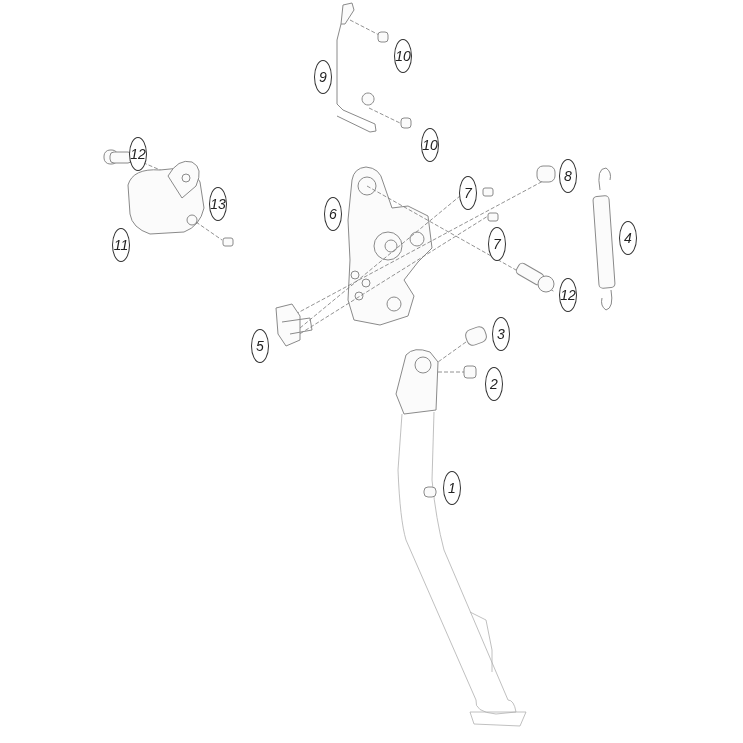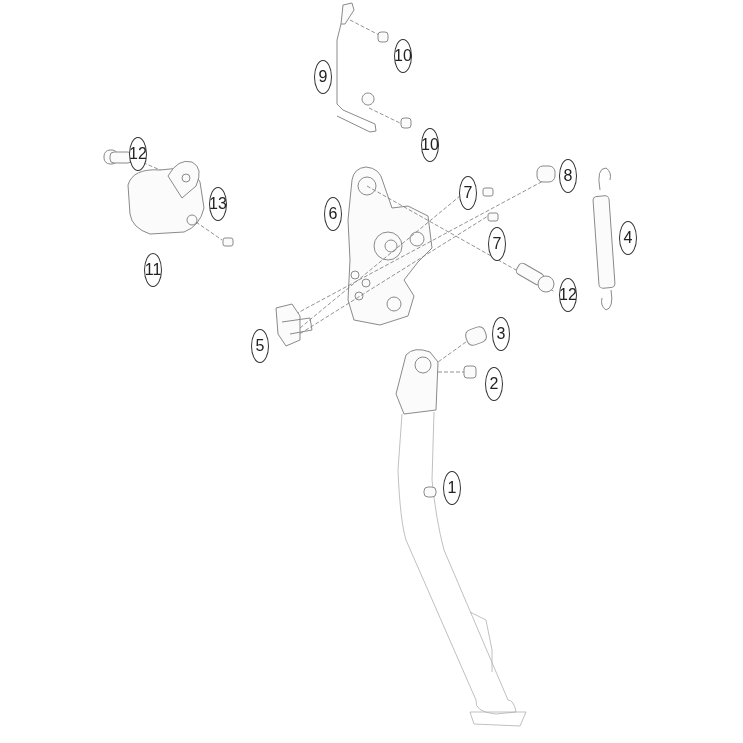--- a/index.html
+++ b/index.html
@@ -1,19 +1,19 @@
 <!DOCTYPE html>
 <html><head>
   <meta charset="utf-8">
   <style>
     html, body { margin: 0; padding: 0; background: #ffffff; }
     body { width: 743px; height: 743px; position: relative; overflow: hidden; font-family: "Liberation Sans", sans-serif; }
     #diagram { position: absolute; left: 0; top: 0; width: 743px; height: 743px; }
     .callout { position: absolute; width: 18px; height: 34px; border: 1px solid #333; border-radius: 50%; background: #fff;
-      font-size: 16px; color: #222; display: flex; align-items: center; justify-content: center; box-sizing: border-box; }
+      font-size: 14px; color: #222; display: flex; align-items: center; justify-content: center; box-sizing: border-box; font-style: italic; }
     svg .part { fill: #fbfbfb; stroke: #8a8a8a; stroke-width: 1; }
     svg .line { fill: none; stroke: #8a8a8a; stroke-width: 1; }
     svg .dash { fill: none; stroke: #777; stroke-width: 0.8; stroke-dasharray: 4 2; }
     svg .thin { fill: none; stroke: #b0b0b0; stroke-width: 0.8; }
   </style>
 </head>
 <body>
 
 <svg id="diagram" width="743" height="743" viewBox="0 0 743 743" xmlns="http://www.w3.org/2000/svg">
 
@@ -106,17 +106,17 @@
     <div class="callout" style="left: 492px; top: 317px;">3</div>
     <div class="callout" style="left: 619px; top: 221px;">4</div>
     <div class="callout" style="left: 251px; top: 329px;">5</div>
     <div class="callout" style="left: 324px; top: 197px;">6</div>
     <div class="callout" style="left: 459px; top: 176px;">7</div>
     <div class="callout" style="left: 488px; top: 227px;">7</div>
     <div class="callout" style="left: 559px; top: 159px;">8</div>
     <div class="callout" style="left: 314px; top: 60px;">9</div>
     <div class="callout" style="left: 394px; top: 39px;">10</div>
     <div class="callout" style="left: 421px; top: 128px;">10</div>
-    <div class="callout" style="left: 144px; top: 228px; margin-top: 25px;">11</div>
+    <div class="callout" style="left: 112px; top: 228px;">11</div>
     <div class="callout" style="left: 129px; top: 137px;">12</div>
     <div class="callout" style="left: 559px; top: 278px;">12</div>
     <div class="callout" style="left: 209px; top: 187px;">13</div>
   </div>
 
 </body></html>

